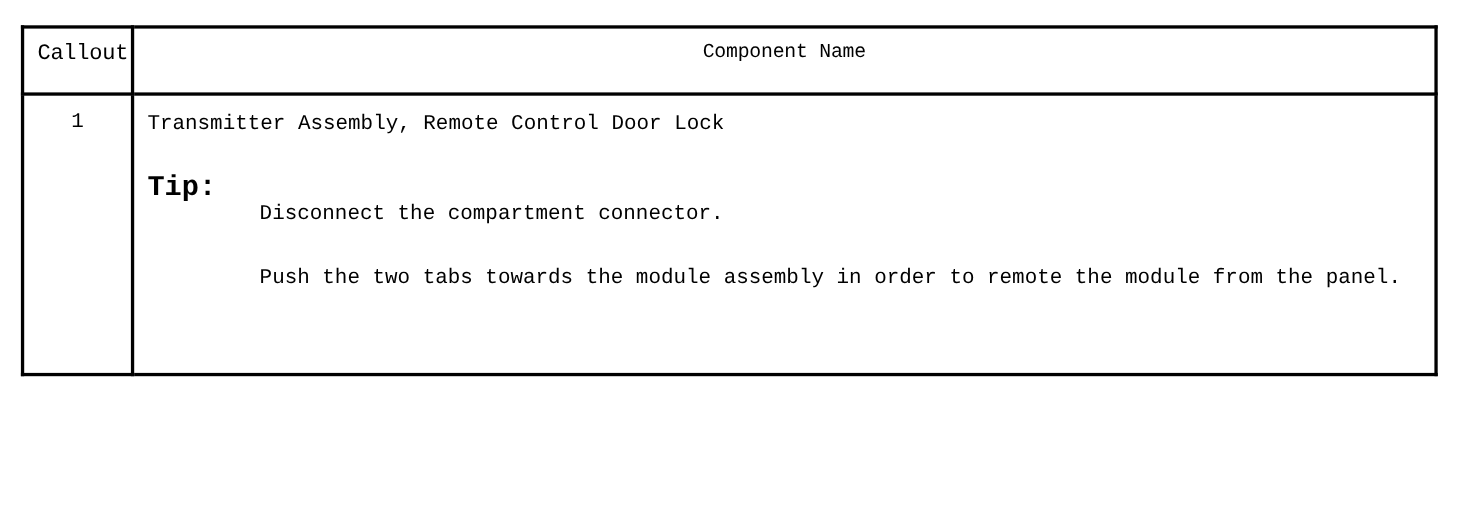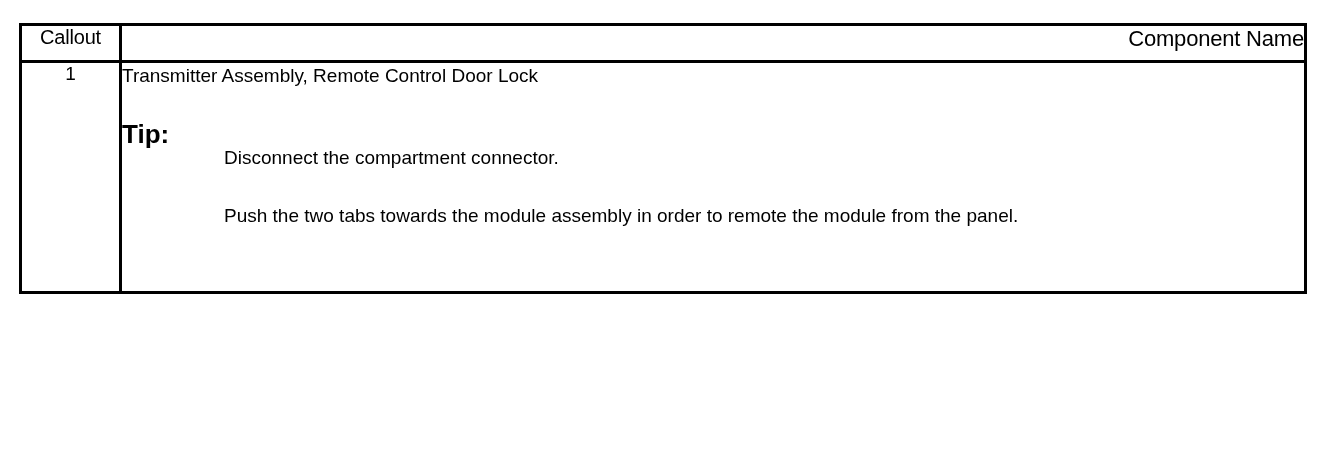--- a/index.html
+++ b/index.html
@@ -28,44 +28,45 @@
     left: 19px;
     top: 23px;
     width: 1285px;
     border-collapse: collapse;
     table-layout: fixed;
   }
 
   .service-table td,
   .service-table th {
     border: 3px solid #000000;
-    padding: 0;
+    padding: 12px;
     vertical-align: top;
     font-weight: normal;
     background: #ffffff;
+    font-family: Liberation Mono, monospace;
   }
 
   
   col.col-callout { width: 100px; }
   col.col-name    { width: 1185px; }
 
   
   .hdr-callout {
     height: 34px;
     text-align: center;
     vertical-align: middle;
     font-size: 20px;
     font-weight: bold;
     letter-spacing: -0.2px;
   }
   .hdr-name {
     height: 34px;
-    text-align: right;
+    text-align: center;
     vertical-align: middle;
-    font-size: 22px;
+    font-size: 18px;
     font-weight: bold;
     letter-spacing: -0.2px;
   }
 
   
   .prelim-row td {
     border-left: 3px solid #000000;
     border-right: 3px solid #000000;
     border-top: 3px solid #000000;
     border-bottom: 3px solid #000000;

